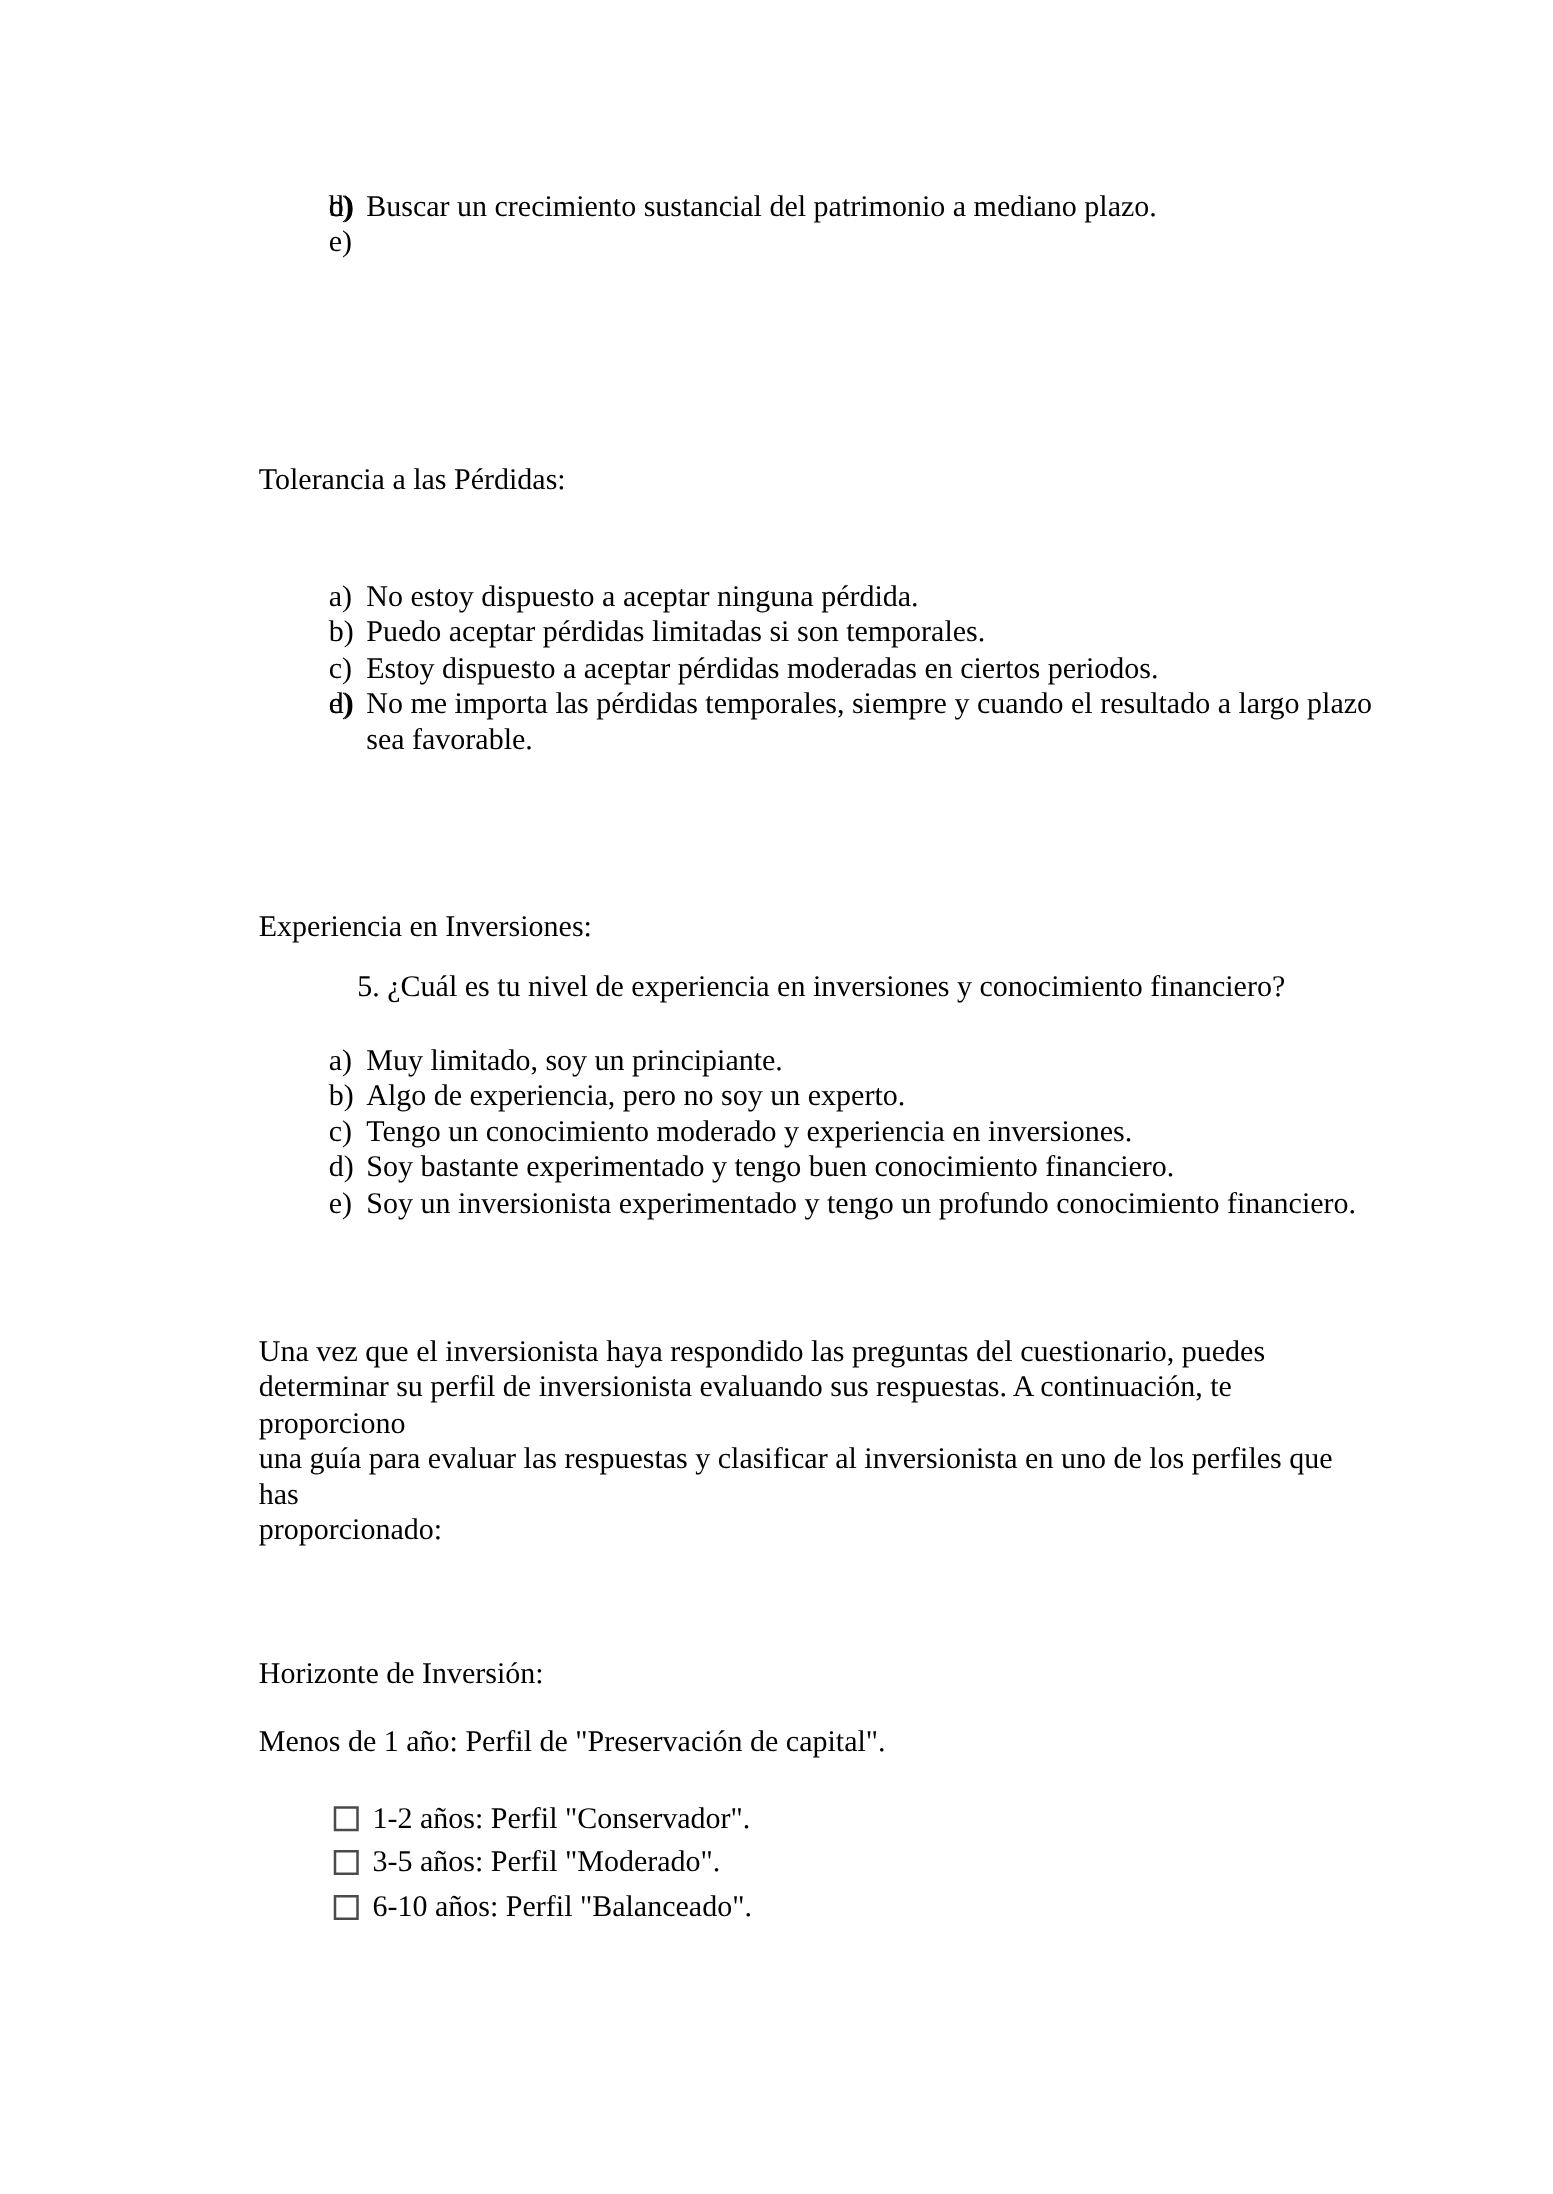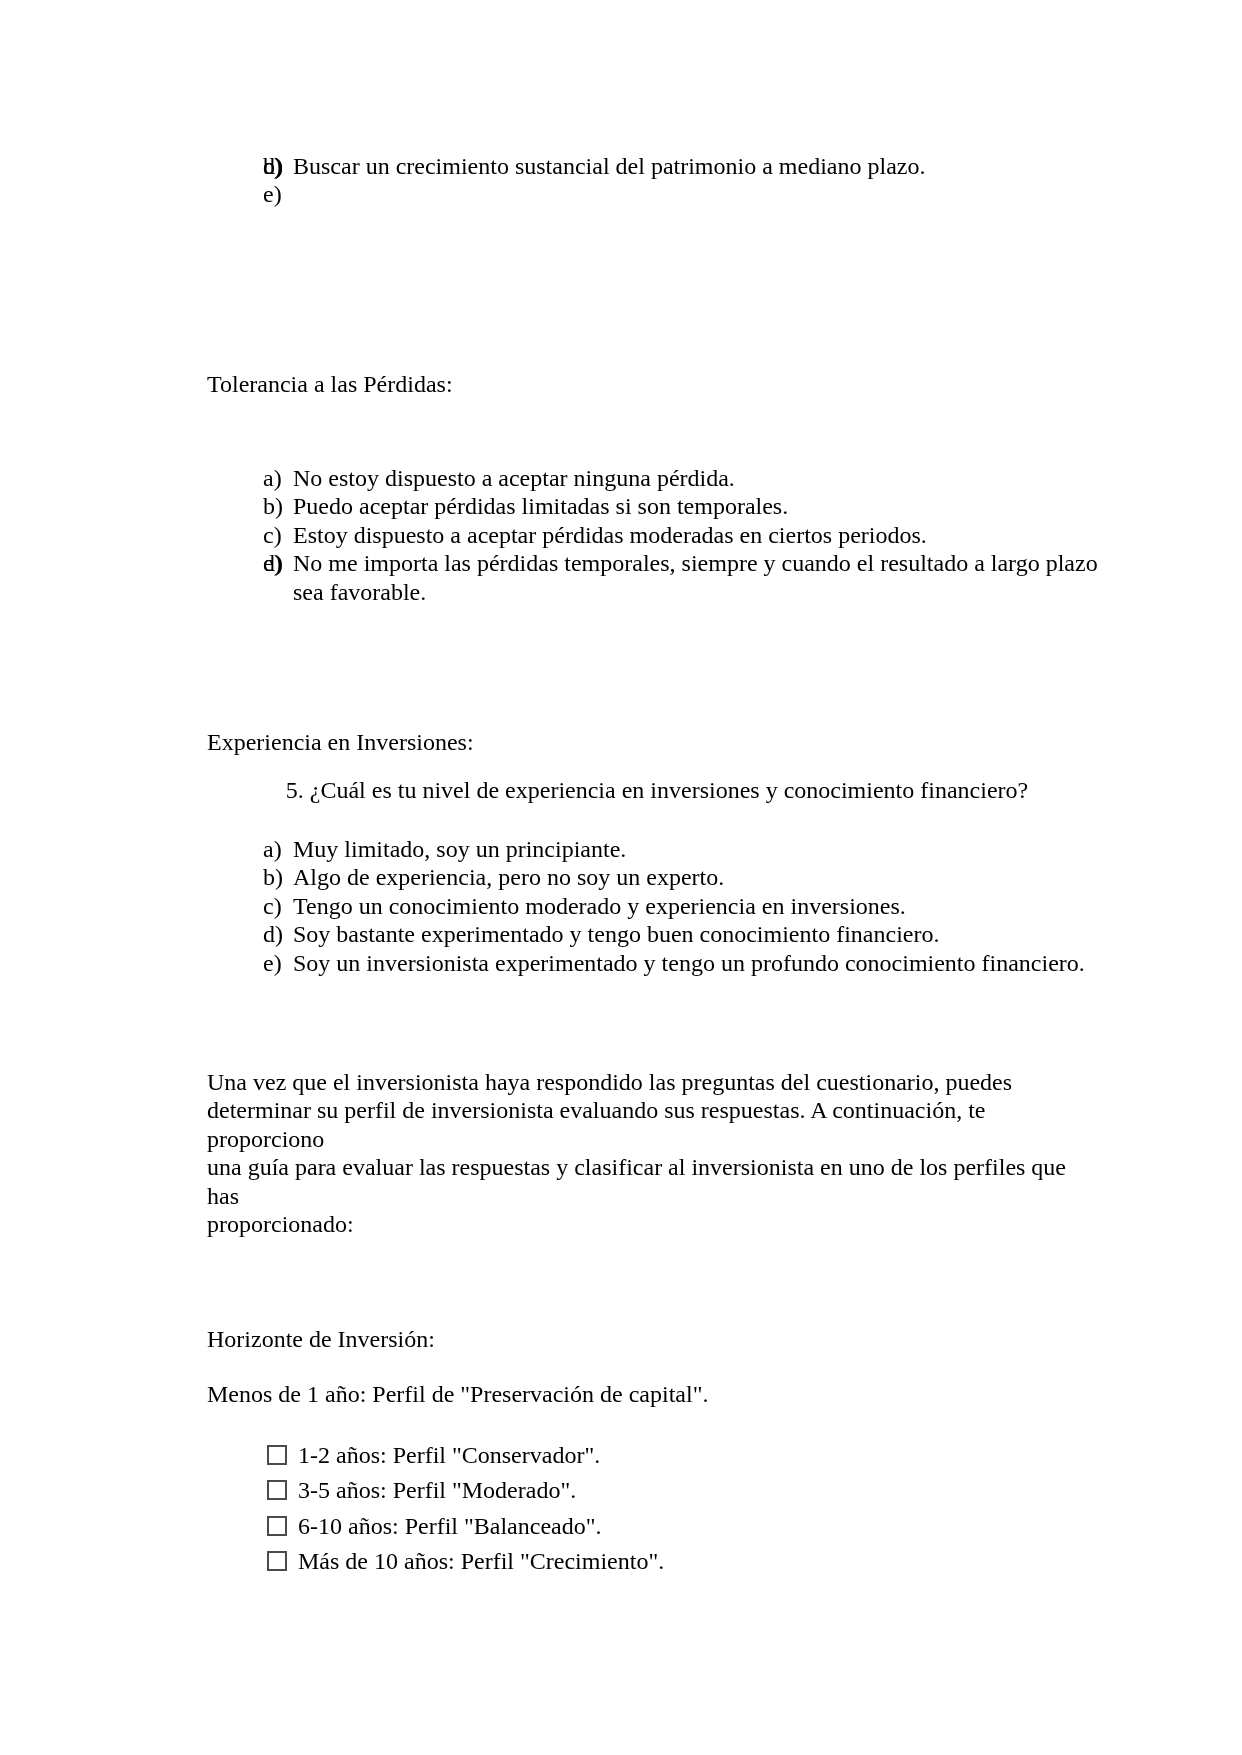--- a/index.html
+++ b/index.html
@@ -115,19 +115,15 @@
       <span class="chk-label">1-2 años: Perfil "Conservador".</span>
     </div>
     <div class="chk-row">
       <span class="chk-box"></span>
       <span class="chk-label">3-5 años: Perfil "Moderado".</span>
     </div>
     <div class="chk-row">
       <span class="chk-box"></span>
       <span class="chk-label">6-10 años: Perfil "Balanceado".</span>
     </div>
-    <div class="chk-row">
-      <span class="chk-box"></span>
-      <span class="chk-label">Más de 10 años: Perfil "Crecimiento".</span>
-    </div>
   </div>
 
 </div>
 
 </body></html>

